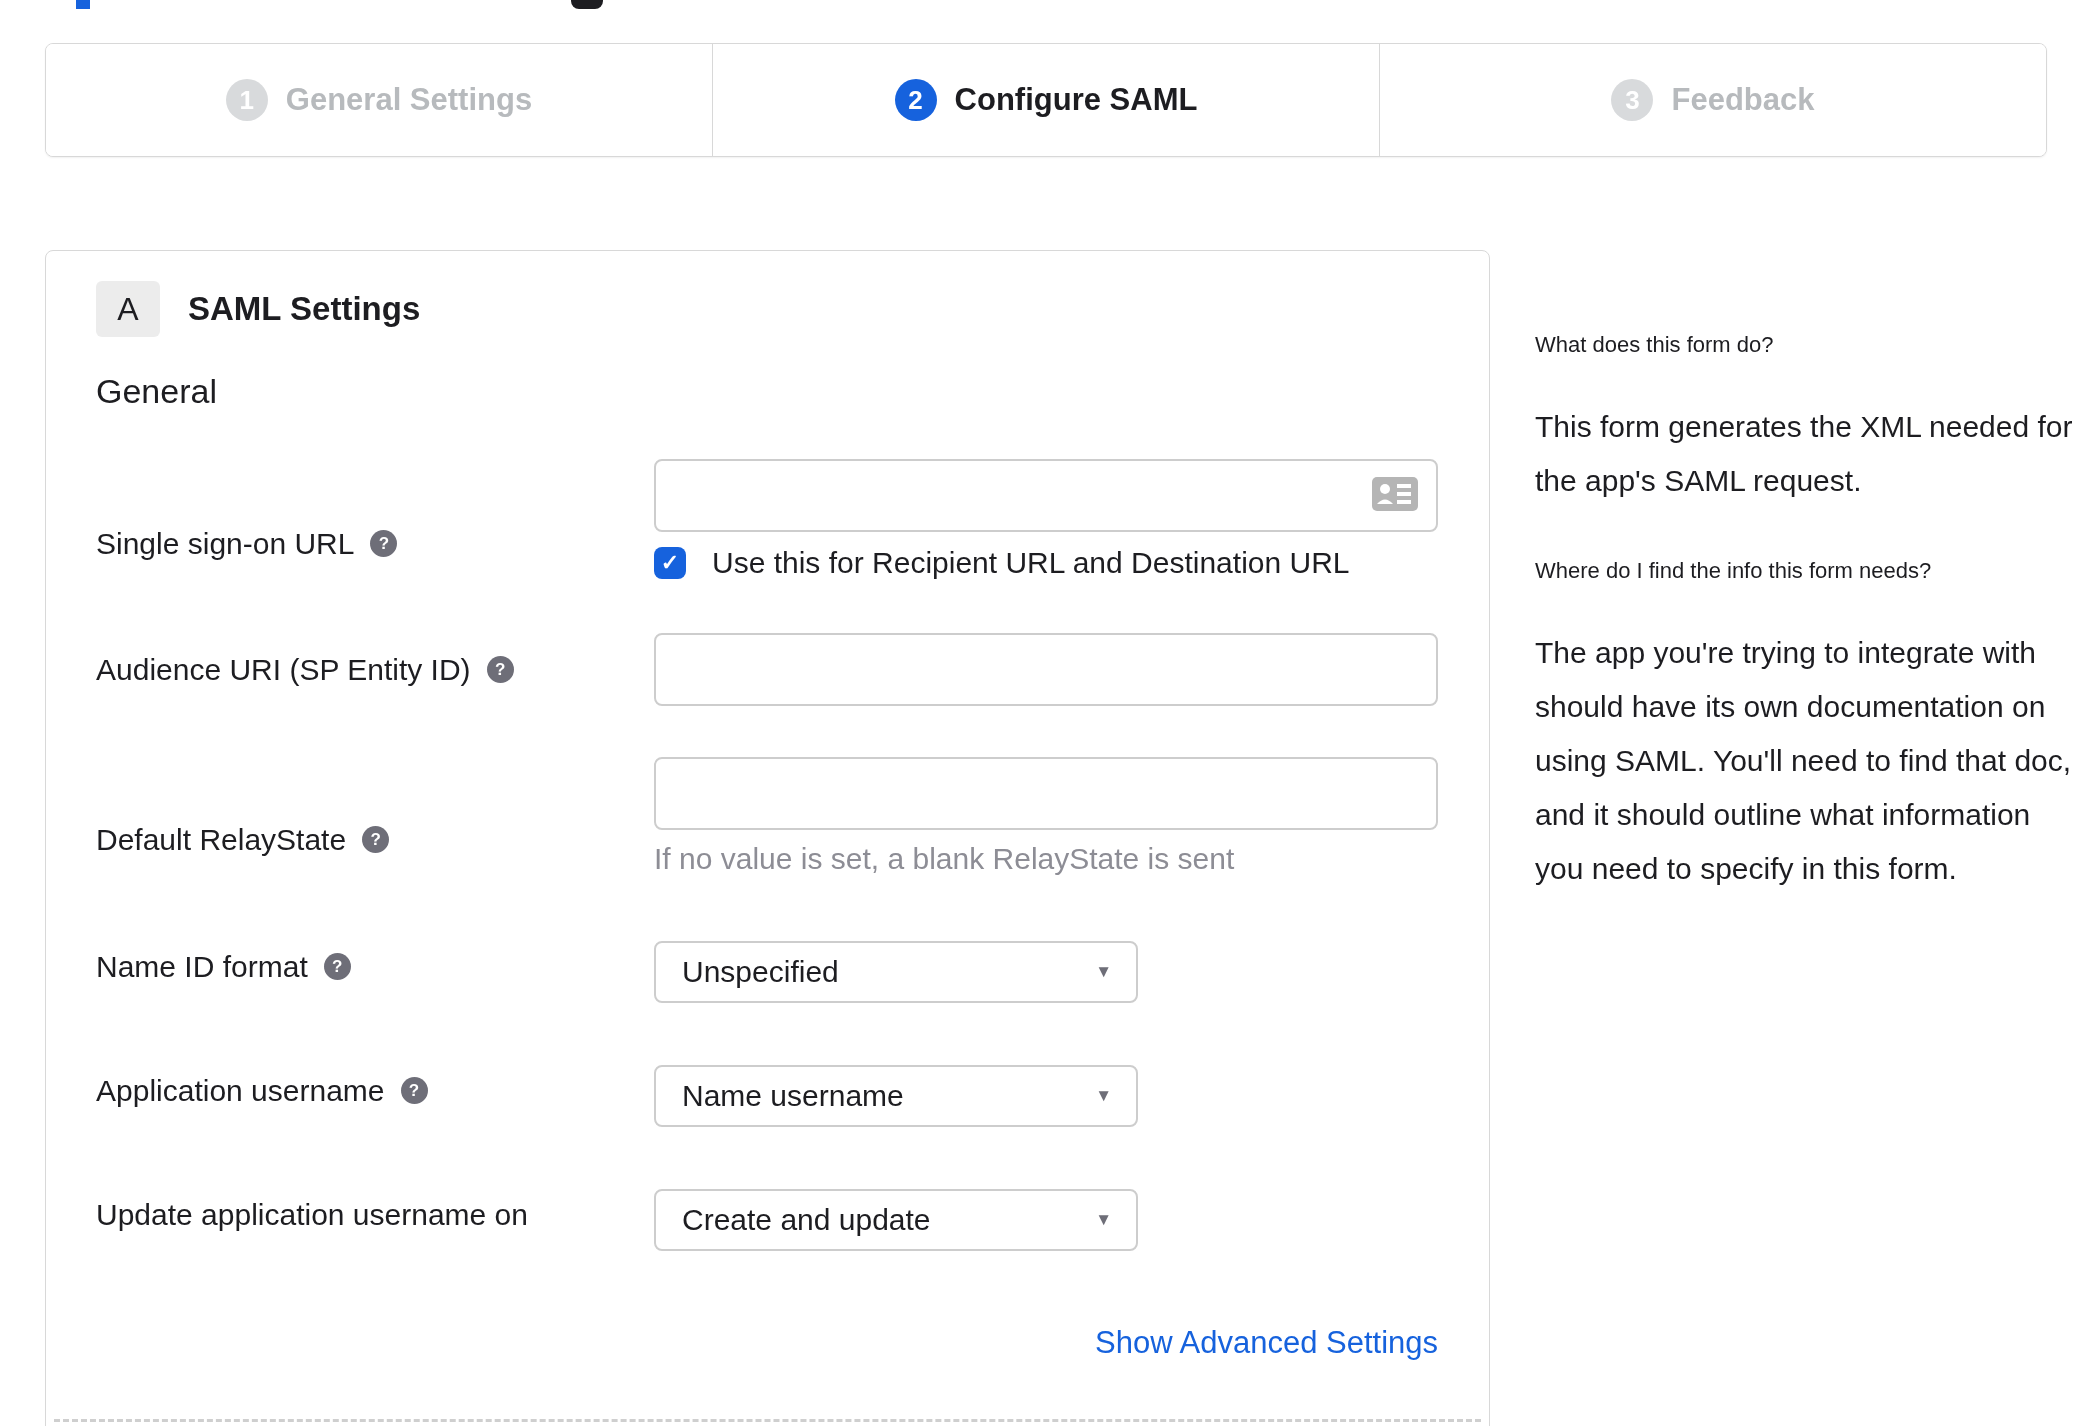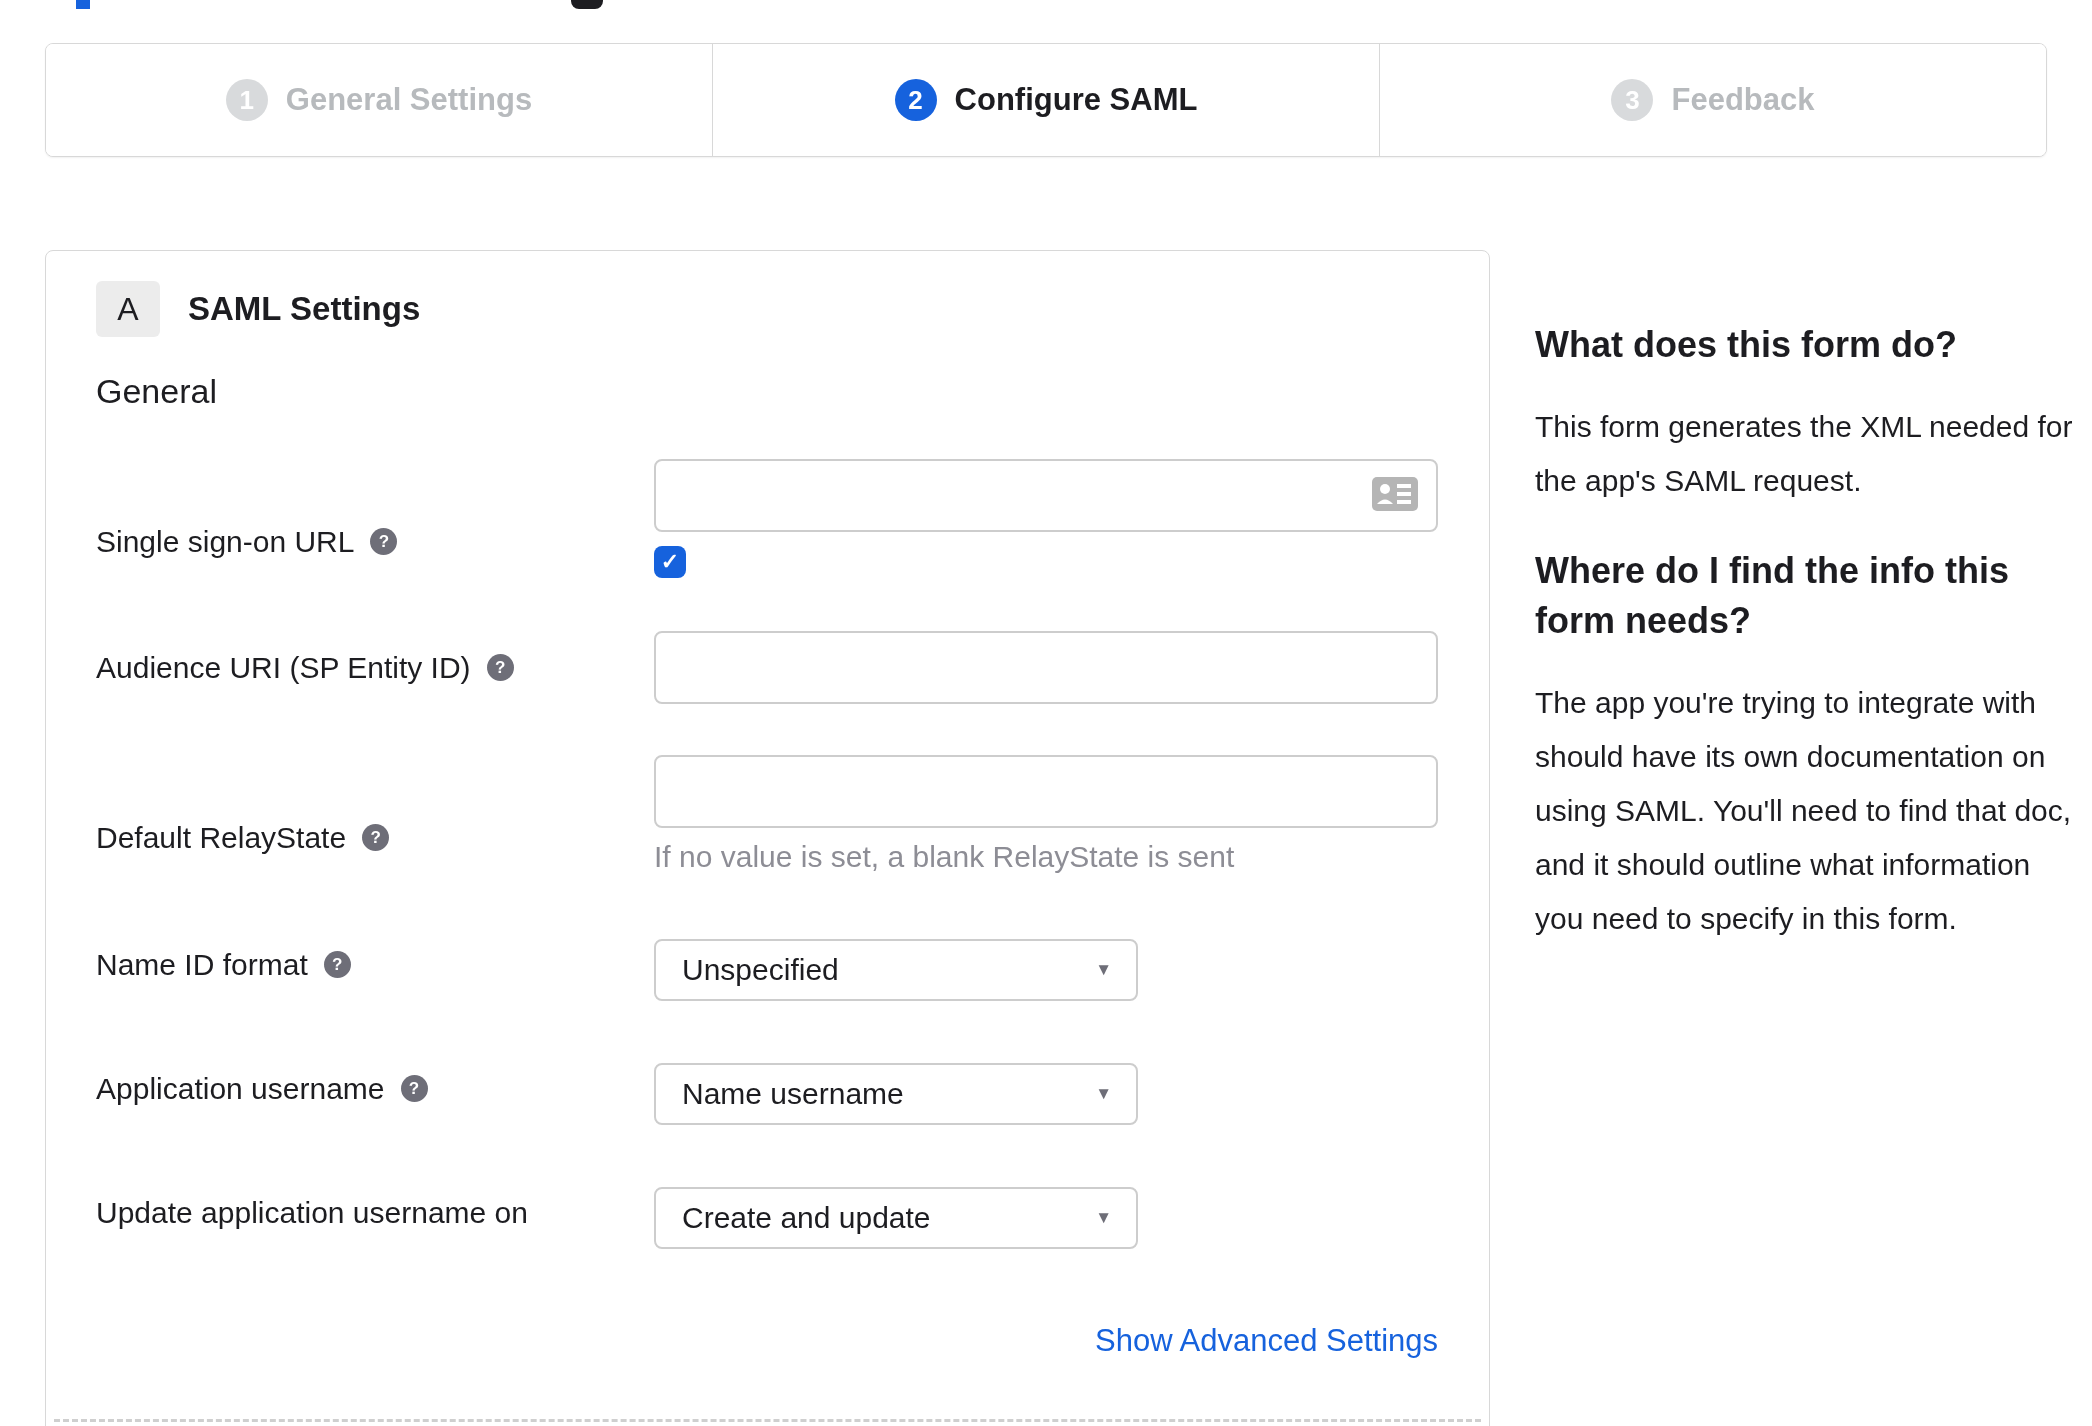--- a/index.html
+++ b/index.html
@@ -69,21 +69,21 @@
             border-radius:8px; background:#fff; display:flex; align-items:center;
             padding-left:26px; font-size:30px; cursor:pointer; }
   .select .arrow { position:absolute; right:24px; top:50%; transform:translateY(-50%);
                    font-size:17px; color:#6e6e78; }
 
   .advanced-row { margin-top:74px; width:1342px; text-align:right; }
   .advanced-link { font-size:31px; color:#1662dd; text-decoration:none; cursor:pointer; }
 
   
   .help { position:absolute; left:1535px; top:320px; width:545px; }
-  .help-h { font-size:36px; font-weight:bold; line-height:50px; margin-bottom:30px; }
+  .help-h { font-size:22px; font-weight:normal; line-height:50px; margin-bottom:30px; }
   .help-p { font-size:30px; line-height:54px; margin-bottom:38px; }
 </style>
 </head>
 <body>
 
 <div class="frag-blue"></div>
 <div class="frag-dark"></div>
 
 <div class="stepper">
   <div class="step">
@@ -123,20 +123,21 @@
             <circle cx="13" cy="12" r="5" fill="#fff"></circle>
             <path d="M5 27 q8 -9 16 0 z" fill="#fff"></path>
             <rect x="25" y="7" width="14" height="4" fill="#fff"></rect>
             <rect x="25" y="15" width="14" height="4" fill="#fff"></rect>
             <rect x="25" y="23" width="14" height="4" fill="#fff"></rect>
           </svg>
         </span>
       </div>
       <div class="cb-row">
         <div class="checkbox">✓</div>
+        <div class="cb-label">Use this for Recipient URL and Destination URL</div>
       </div>
     </div>
   </div>
 
   <div class="frow gap53">
     <div class="flabel">
       <span>Audience URI (SP Entity ID)</span>
       <span class="qmark">?</span>
     </div>
     <div class="fcontrol">

